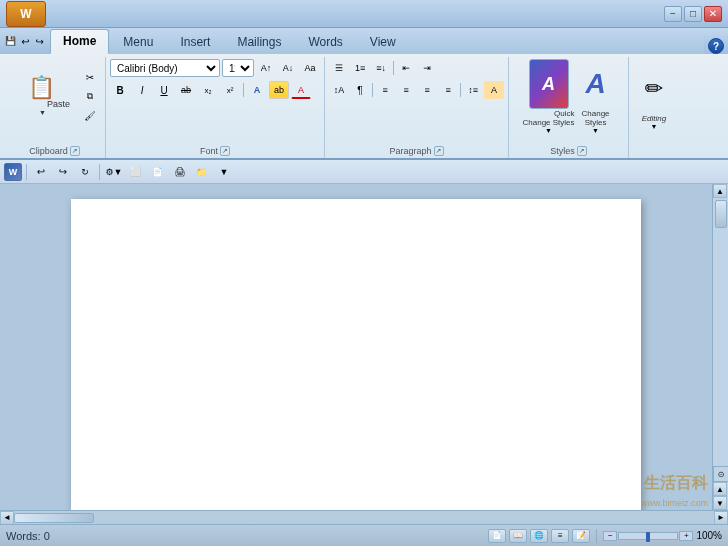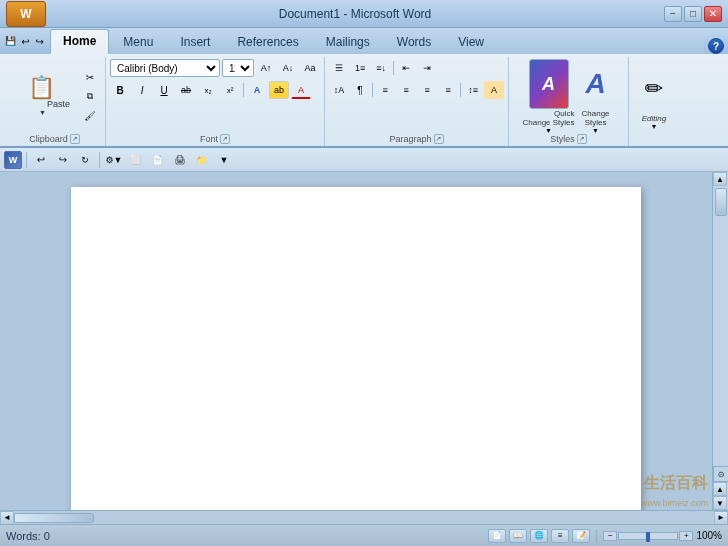--- a/index.html
+++ b/index.html
@@ -92,21 +92,21 @@
       flex-direction: column;
       align-items: center;
       border-right: 1px solid #b0c8de;
       padding: 2px 4px;
       min-width: 40px;
     }
     .ribbon-group:last-child { border-right: none; }
     .ribbon-group-label {
       font-size: 9px;
       color: #555;
-      margin-top: 0;
+      margin-top: 12px;
       white-space: nowrap;
       display: flex;
       align-items: center;
       gap: 2px;
     }
     .group-expand {
       width: 10px; height: 10px;
       border: 1px solid #8bafc8;
       border-radius: 2px;
       display: flex; align-items: center; justify-content: center;
@@ -289,21 +289,20 @@
   </style>
 </head>
 <body>
 
 <div id="main-container">
 
   <div id="title-bar">
     <div class="office-btn">
       <span style="font-size:12px;color:white;font-weight:bold;">W</span>
     </div>
-    <span class="title-text">Document1 - Microsoft Word</span>
     <div class="win-controls">
       <div class="win-btn">−</div>
       <div class="win-btn">□</div>
       <div class="win-btn close">✕</div>
     </div>
   </div>
 
   <div id="ribbon-container">
 
     <div style="display:flex;align-items:flex-end;background:linear-gradient(to bottom,#c2d7ef,#9fbfdf);position:relative;">
@@ -311,21 +310,20 @@
       <div style="width:50px;display:flex;align-items:center;padding:0 4px;gap:2px;height:26px;">
         <div class="toolbar-btn" style="font-size:9px;">💾</div>
         <div class="toolbar-btn">↩</div>
         <div class="toolbar-btn">↪</div>
       </div>
 
       <div id="ribbon-tabs" style="display:flex;align-items:flex-end;flex:1;padding:0;">
         <div class="ribbon-tab active">Home</div>
         <div class="ribbon-tab">Menu</div>
         <div class="ribbon-tab">Insert</div>
-        <div class="ribbon-tab">References</div>
         <div class="ribbon-tab">Mailings</div>
         <div class="ribbon-tab">Words</div>
         <div class="ribbon-tab">View</div>
       </div>
 
       <div style="padding:0 4px;display:flex;align-items:center;">
         <div style="width:16px;height:16px;background:linear-gradient(to bottom,#3070c0,#1848a0);border-radius:50%;display:flex;align-items:center;justify-content:center;color:white;font-size:10px;font-weight:bold;border:1px solid #1040a0;cursor:pointer;">?</div>
       </div>
     </div>
 

